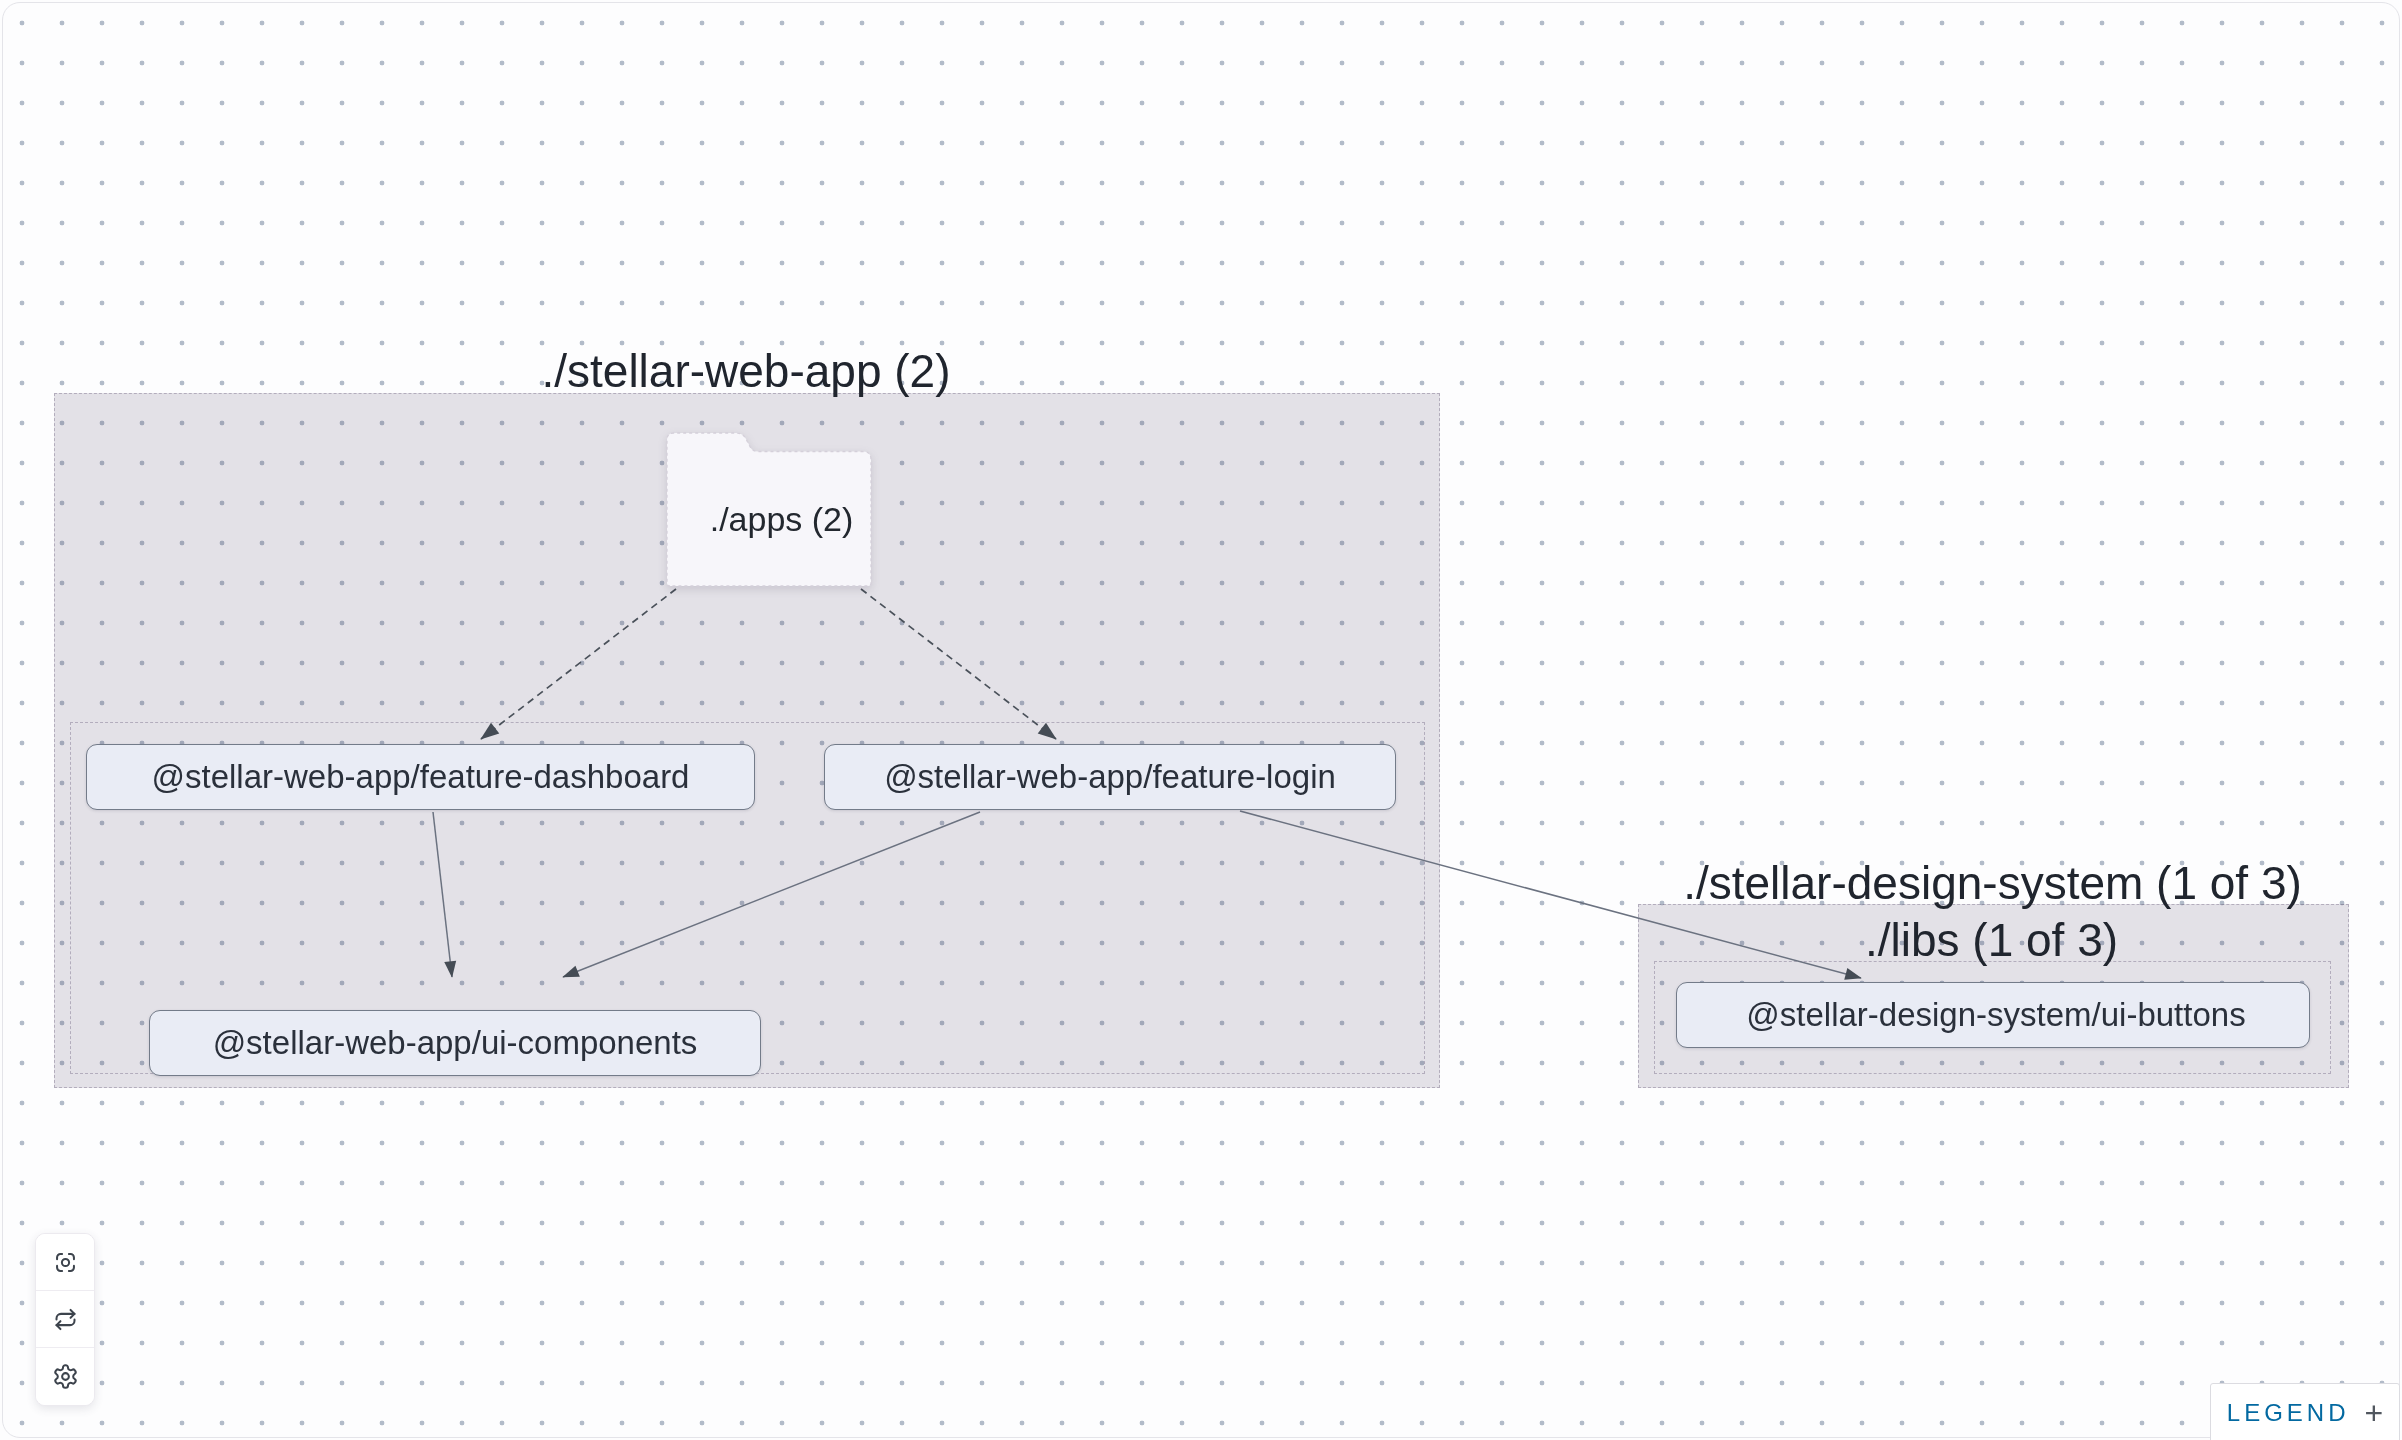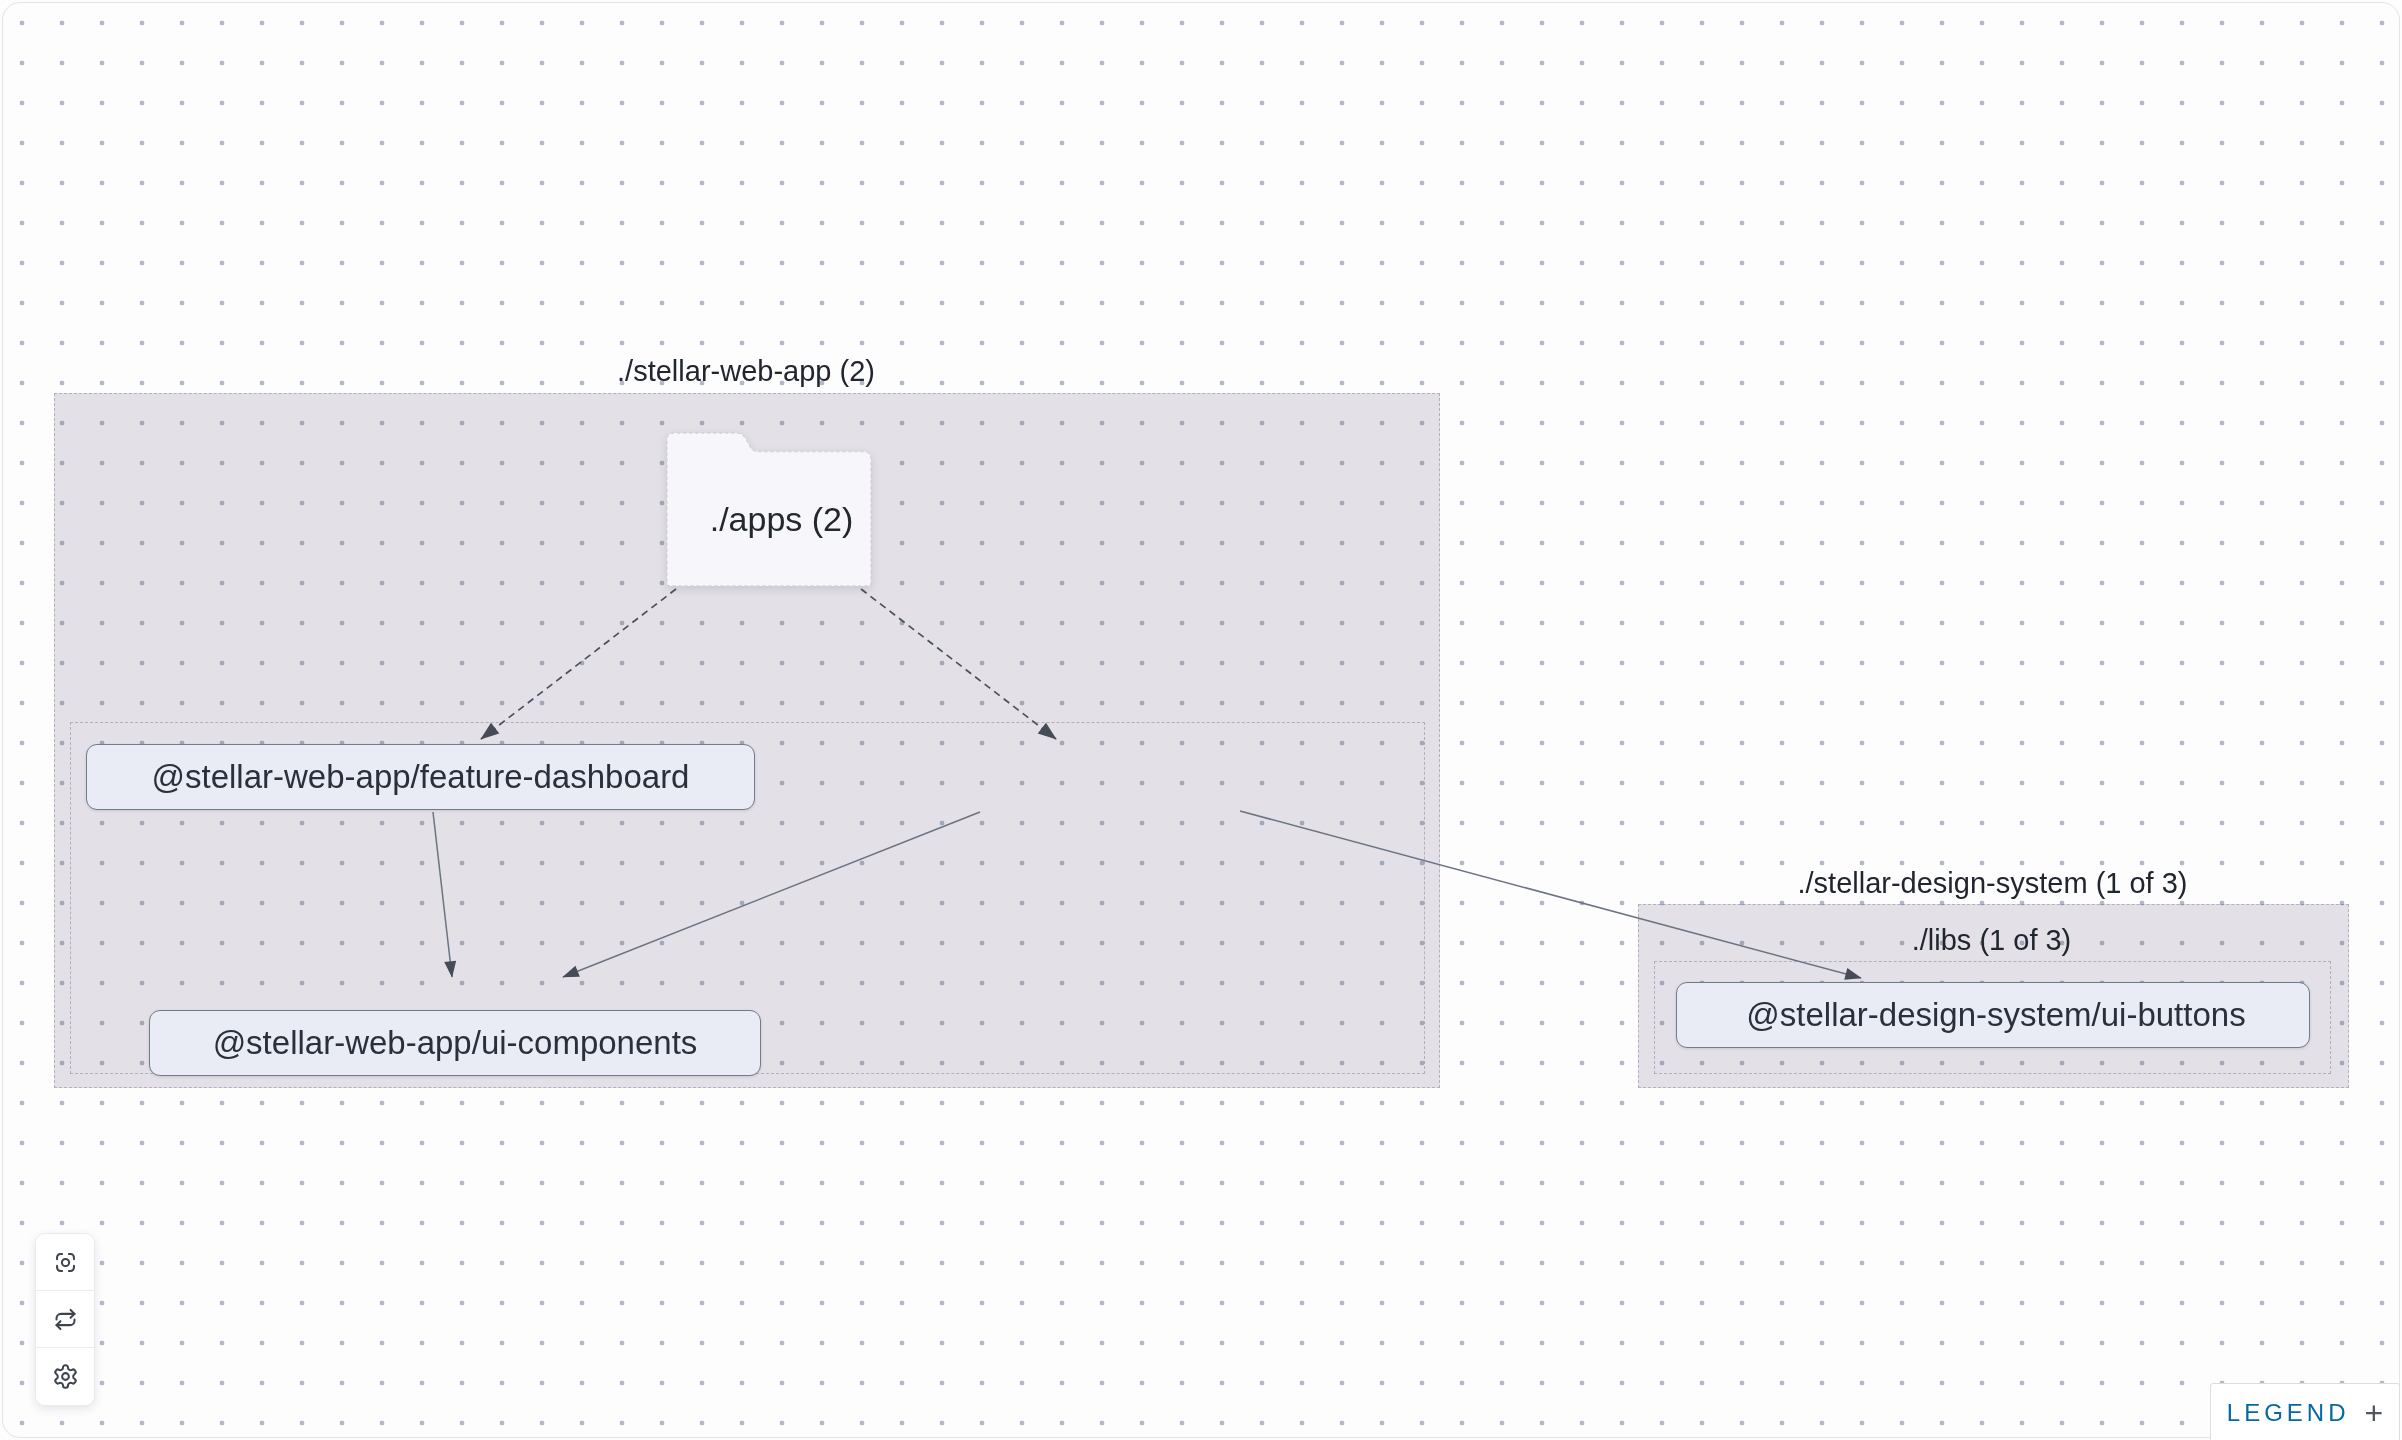--- a/index.html
+++ b/index.html
@@ -31,21 +31,21 @@
   }
   .subgroup {
     position: absolute;
     background: transparent;
     border: 1px dashed rgba(132, 122, 148, 0.5);
     z-index: 2;
   }
   .group-label {
     position: absolute;
     text-align: center;
-    font-size: 29px;
+    font-size: 46px;
     color: #20252e;
     white-space: nowrap;
     z-index: 2;
     line-height: 38px;
   }
   #edges {
     position: absolute; left: 0; top: 0;
     z-index: 3;
     pointer-events: none;
   }
@@ -150,20 +150,21 @@
   </svg>
 
   <div class="folder-node">
     <svg width="207" height="157" viewBox="0 0 207 157" style="filter: drop-shadow(0 3px 4px rgba(60,55,80,0.16));">
       <path d="M4 155 Q1 155 1 152 L1 9 Q1 2 8 2 L70 2 Q77 2 80 8 L84.5 16.5 Q86.5 20.5 92 20.5 L197 20.5 Q205 20.5 205 28.5 L205 152 Q205 155 202 155 Z" fill="#f7f6fa" stroke="#d5d0da" stroke-width="1.3" stroke-dasharray="3 3"></path>
     </svg>
     <div class="folder-label">./apps (2)</div>
   </div>
 
   <div class="node" style="left:86px; top:744px; width:669px;">@stellar-web-app/feature-dashboard</div>
+  <div class="node" style="left:824px; top:744px; width:572px;">@stellar-web-app/feature-login</div>
   <div class="node" style="left:149px; top:982px; width:612px;margin-top:28px;">@stellar-web-app/ui-components</div>
   <div class="node" style="left:1676px; top:982px; width:634px;padding-left:6px;">@stellar-design-system/ui-buttons</div>
 
   <div class="toolbar">
     <button title="">
       <span style="display:flex;">
         <svg width="27" height="27" viewBox="0 0 24 24" fill="none" stroke-width="1.8" stroke-linecap="round" stroke-linejoin="round">
           <path d="M9 4.5H7.5A3 3 0 0 0 4.5 7.5V9"></path>
           <path d="M15 4.5h1.5a3 3 0 0 1 3 3V9"></path>
           <path d="M9 19.5H7.5a3 3 0 0 1-3-3V15"></path>

